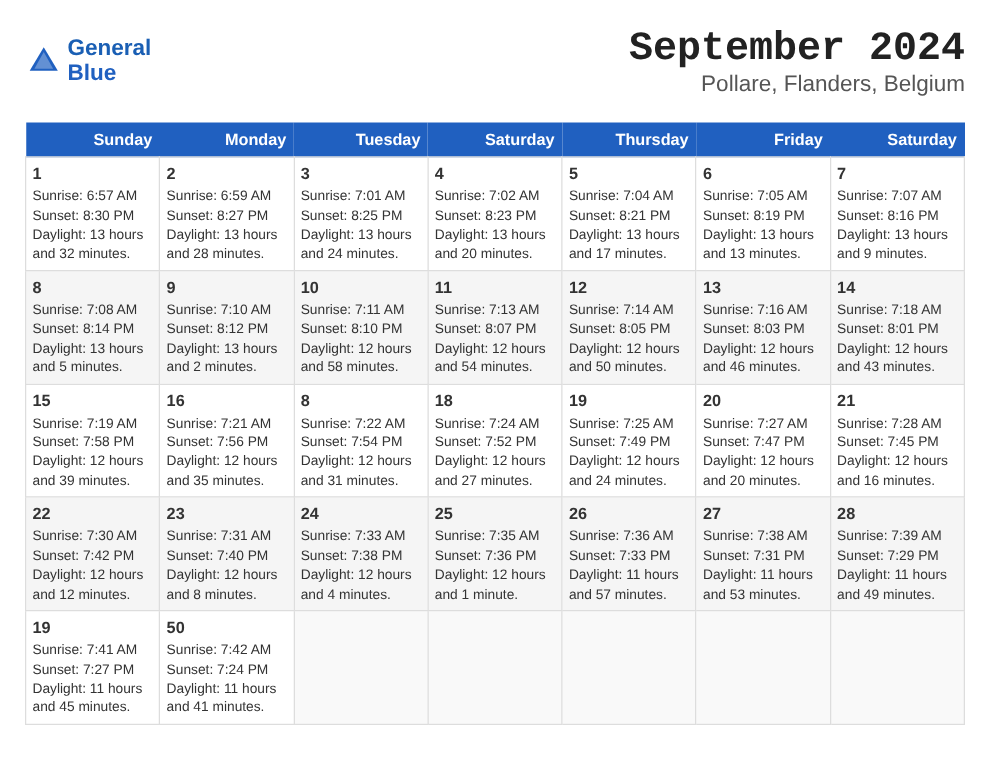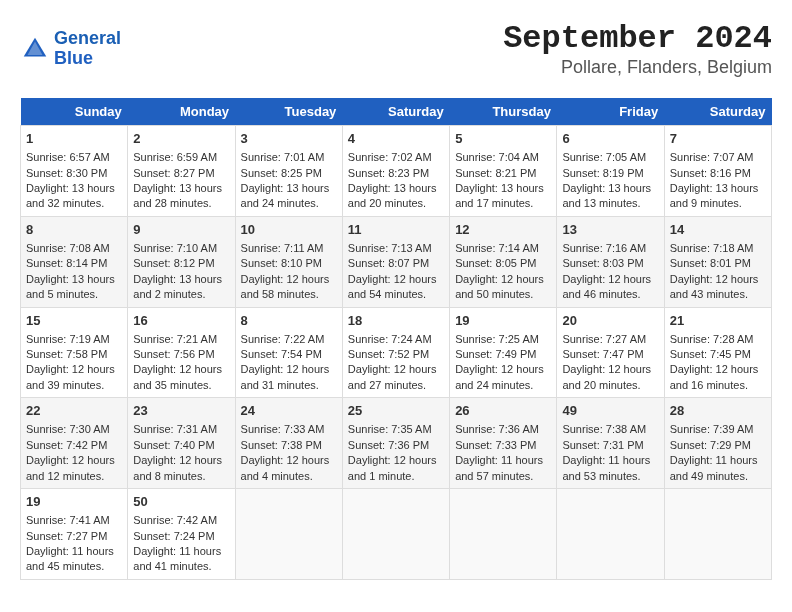--- a/index.html
+++ b/index.html
@@ -227,21 +227,21 @@
         </td>
         <td>
           <span class="day-number">25</span>
           <div class="day-info">Sunrise: 7:35 AM<br>Sunset: 7:36 PM<br>Daylight: 12 hours and 1 minute.</div>
         </td>
         <td>
           <span class="day-number">26</span>
           <div class="day-info">Sunrise: 7:36 AM<br>Sunset: 7:33 PM<br>Daylight: 11 hours and 57 minutes.</div>
         </td>
         <td>
-          <span class="day-number">49</span>
+          <span class="day-number">27</span>
           <div class="day-info">Sunrise: 7:38 AM<br>Sunset: 7:31 PM<br>Daylight: 11 hours and 53 minutes.</div>
         </td>
         <td>
           <span class="day-number">28</span>
           <div class="day-info">Sunrise: 7:39 AM<br>Sunset: 7:29 PM<br>Daylight: 11 hours and 49 minutes.</div>
         </td>
       </tr>
       <tr>
         <td>
           <span class="day-number">19</span>

